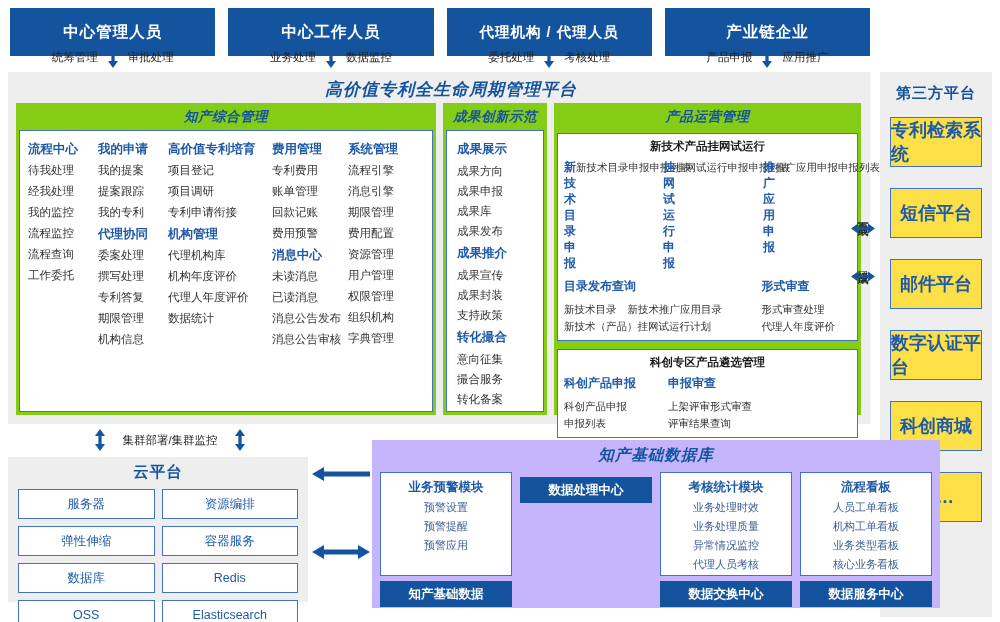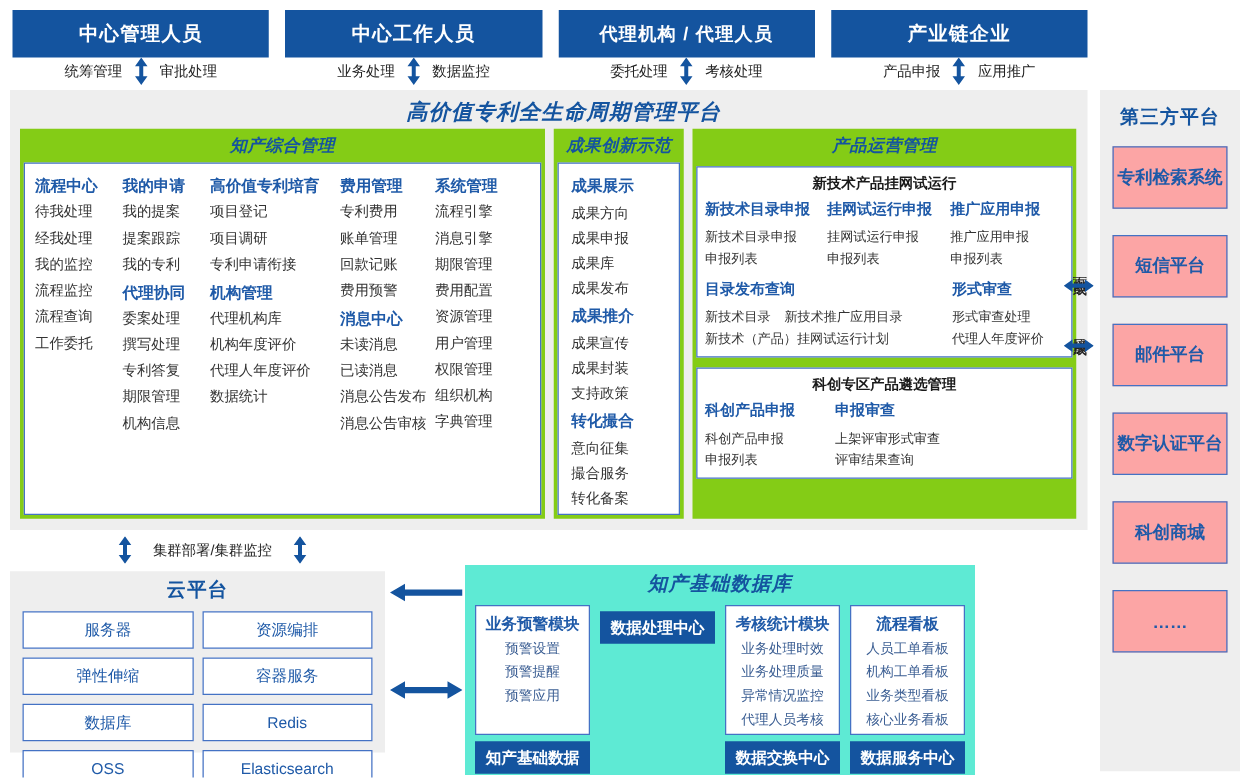--- a/index.html
+++ b/index.html
@@ -6,21 +6,21 @@
   * { box-sizing: border-box; margin: 0; padding: 0; }
   html, body {
     width: 1000px; height: 622px;
     background: #ffffff;
     font-family: "Liberation Sans", "DejaVu Sans", sans-serif;
     overflow: hidden;
   }
   #root { position: relative; width: 1000px; height: 622px; }
 
   
-  .role-row { position: absolute; top: 8px; left: 10px; width: 860px; height: 38px;
+  .role-row { position: absolute; top: 8px; left: 10px; width: 860px; height: 48px;
               display: flex; gap: 13px; }
   .role-bar { flex: 1; background: #14549f; color: #ffffff;
               display: flex; align-items: center; justify-content: center;
               font-size: 15.5px; font-weight: bold; letter-spacing: 1px; }
   .role-bar.r3 { font-size: 14.5px; }
 
   .conn-row { position: absolute; top: 44px; left: 10px; width: 860px; height: 26px;
               display: flex; gap: 13px; }
   .conn-cell { flex: 1; display: flex; align-items: center; justify-content: center;
                gap: 9px; font-size: 11.5px; color: #222; }
@@ -60,21 +60,21 @@
   .cg .it { line-height: 20px; }
 
   
   .inner-wrap { padding: 0; display: flex; flex-direction: column; height: 100%; }
   .inner-box { border: 1.5px solid #4472c4; background: #fff; margin: 3px; padding: 4px 6px 5px; }
   .inner-box.b1 { flex: 0 0 auto; }
   .inner-box.b2 { flex: 0 0 auto; margin-top: 5px; }
   .inner-title { text-align: center; font-size: 11.5px; font-weight: bold; color: #1a1a1a;
                  padding: 1px 0 5px; }
   .tri { display: flex; }
-  .tri .tcol { display: flex; flex-direction: column; }
+  .tri .tcol { display: flex; flex-direction: row; }
   .w1 { width: 99px; } .w2 { width: 100px; } .w3 { width: 92px; }
   .thd { font-size: 12px; font-weight: bold; color: #1f5aa8; line-height: 16px; }
   .tit { font-size: 10.5px; color: #333; line-height: 17px; white-space: nowrap; }
   .spacer6 { height: 7px; }
   .two { display: flex; }
   .two .lcol { width: 203px; } .two .rcol { width: 92px; }
   .inline2 { display: flex; gap: 11px; }
 
   .b2cols { display: flex; }
   .b2cols .lc { width: 104px; } .b2cols .rc { width: 120px; }
@@ -87,23 +87,23 @@
   .vtext { font-size: 11.5px; color: #222; line-height: 14px; writing-mode: vertical-rl;
            letter-spacing: 1px; }
   .htwoway { width: 24px; height: 13px; margin-top: 5px; }
 
   
   .third { position: absolute; left: 880px; top: 72px; width: 112px; height: 545px;
            background: #eeeeee; }
   .third-title { text-align: center; font-size: 15px; font-weight: bold; color: #14549f;
                  padding-top: 12px; letter-spacing: 1px; }
   .third-list { padding: 14px 10px 0; display: flex; flex-direction: column; gap: 21px; }
-  .third-item { height: 50px; background: #fca5a5; border: 1.5px solid #4472c4;
+  .third-item { height: 50px; background: #fde047; border: 1.5px solid #4472c4;
                 display: flex; align-items: center; justify-content: center;
-                font-size: 14px; color: #1f5aa8; font-weight: bold; }
+                font-size: 18px; color: #1f5aa8; font-weight: bold; }
 
   
   .cluster { position: absolute; left: 60px; top: 426px; width: 220px; height: 28px;
              display: flex; align-items: center; justify-content: center; gap: 16px; }
   .cluster .lbl { font-size: 11.5px; color: #222; }
 
   
   .cloud { position: absolute; left: 8px; top: 457px; width: 300px; height: 145px;
            background: #eeeeee; }
   .cloud-title { text-align: center; font-size: 15.5px; font-weight: bold; color: #14549f;
@@ -111,22 +111,22 @@
   .cloud-grid { display: grid; grid-template-columns: repeat(2, 1fr); gap: 7px;
                 padding: 6px 10px 10px; }
   .cloud-cell { height: 30px; background: #ffffff; border: 1.2px solid #4472c4;
                 display: flex; align-items: center; justify-content: center;
                 font-size: 12.5px; color: #1f5aa8; }
 
   
   .midarrows { position: absolute; left: 312px; top: 460px; width: 58px; height: 120px; }
 
   
-  .kdb { position: absolute; left: 372px; top: 452px; width: 408px; height: 168px;
-         background: #5eead4; }
+  .kdb { position: absolute; left: 372px; top: 440px; width: 568px; height: 168px;
+         background: #c4b5fd; }
   .kdb-title { text-align: center; font-size: 15.5px; font-weight: bold; font-style: italic;
                color: #14549f; padding-top: 5px; letter-spacing: 1px; }
   .kdb-grid { display: flex; gap: 8px; padding: 6px 8px 8px; }
   .kdb-col { flex: 1; display: flex; flex-direction: column; }
   .kdb-card { background: #ffffff; border: 1.4px solid #4472c4; height: 104px;
               padding: 4px 2px; text-align: center; }
   .kdb-h { font-size: 12.5px; font-weight: bold; color: #1f5aa8; line-height: 21px; }
   .kdb-i { font-size: 11px; color: #3b5e93; line-height: 19px; }
   .kdb-foot { margin-top: 5px; height: 26px; background: #14549f; color: #fff;
               display: flex; align-items: center; justify-content: center;

